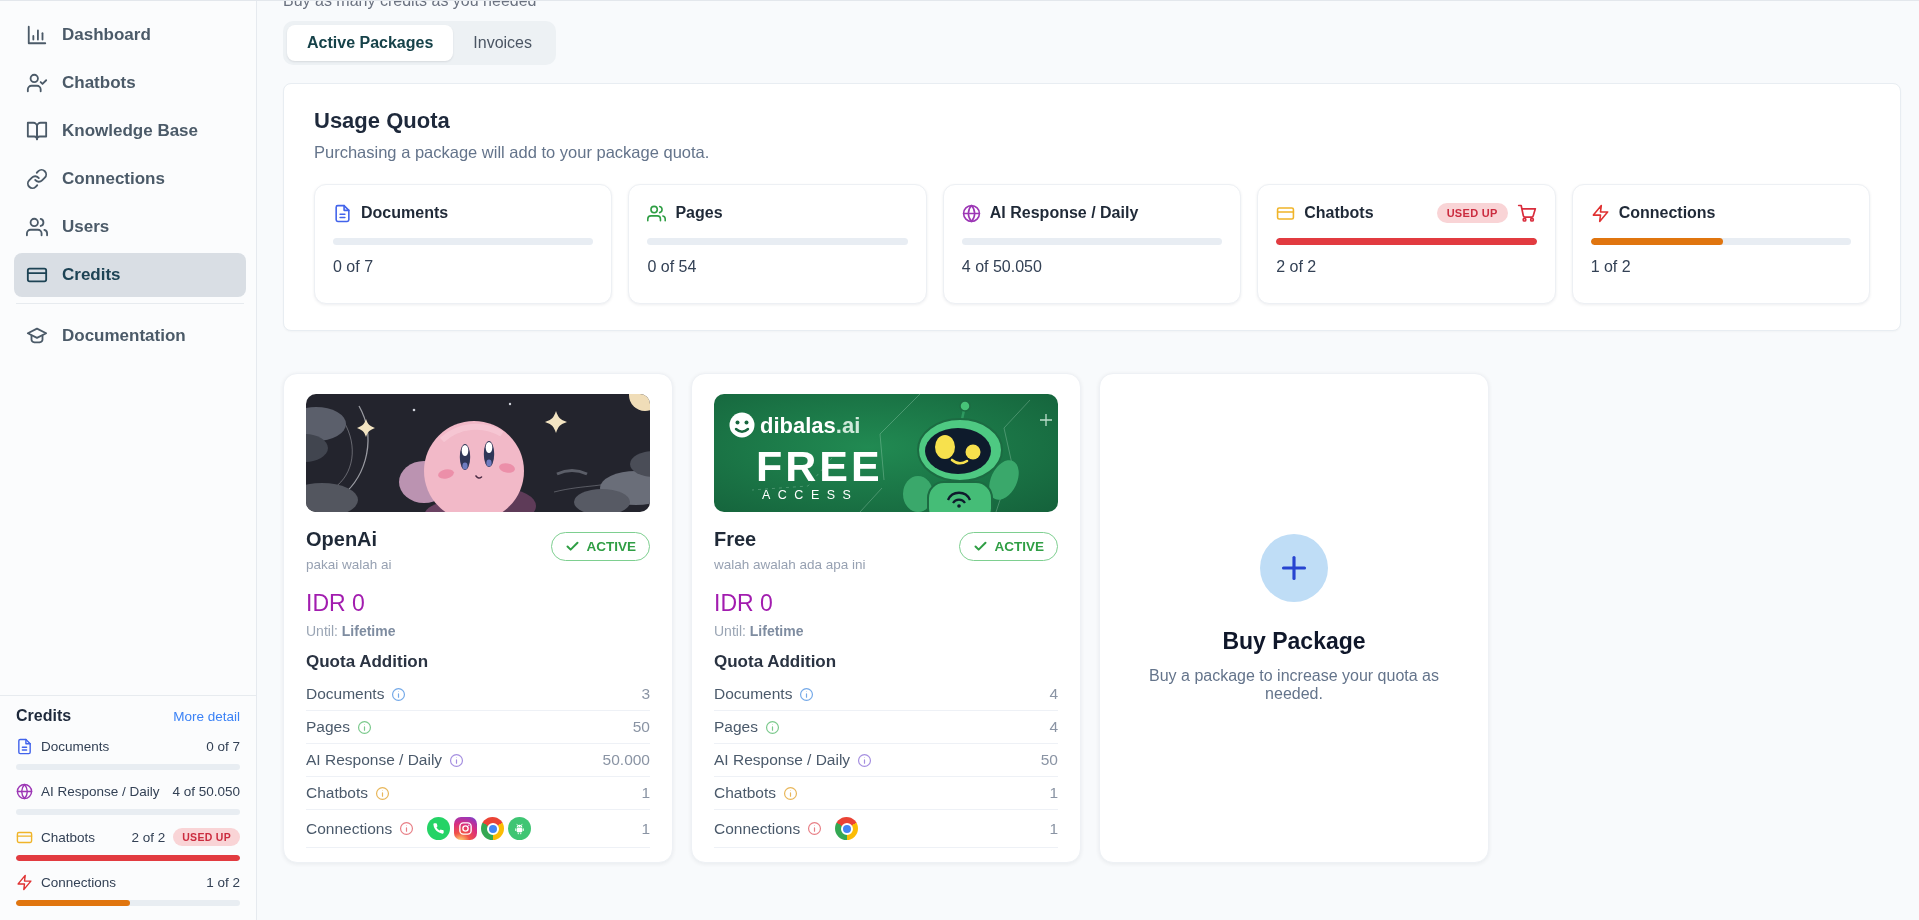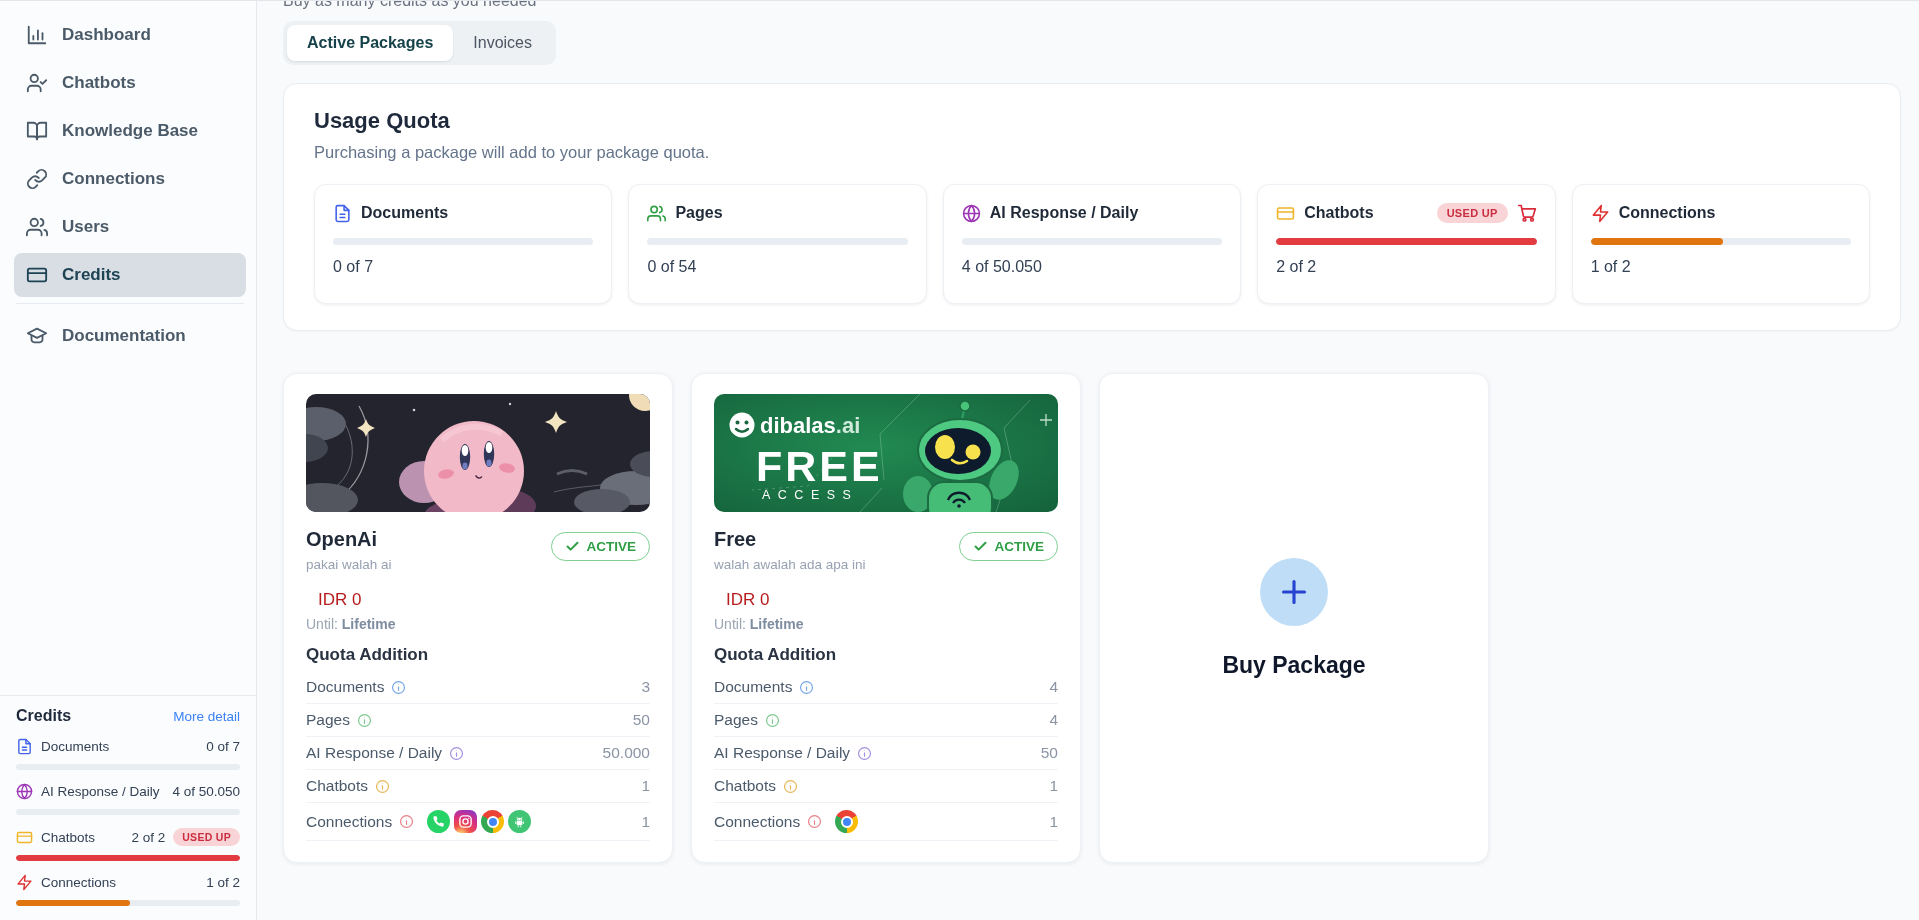--- a/index.html
+++ b/index.html
@@ -34,21 +34,21 @@
 
   
   .main { flex:1; padding:0 18px 0 26px; position:relative; }
   .top-note { margin-top:-9px; font-size:16px; color:#6b7280; line-height:20px; }
 
   .tabs { margin-top:10px; display:inline-flex; background:#edf1f4; border-radius:10px; padding:4px; }
   .tab { border:none; background:transparent; font-family:inherit; font-size:16px; padding:9px 20px;
          color:#4b5563; border-radius:8px; cursor:pointer; font-weight:500; }
   .tab.active { background:#ffffff; color:#164249; font-weight:700; box-shadow:0 1px 2px rgba(15,23,42,.10); }
 
-  .quota-panel { margin-top:18px; background:#fff; border:1px solid #e8edf2; border-radius:14px;
+  .quota-panel { margin-top:18px; background:#fff; border:1px solid #e8edf2; border-radius:8px;
                  padding:24px 30px; height:248px; box-shadow:0 1px 2px rgba(15,23,42,.03); }
   .quota-panel h2 { font-size:22px; color:#1e293b; font-weight:700; }
   .quota-panel .sub { margin-top:9px; font-size:16.5px; color:#64748b; }
   .quota-cards { margin-top:22px; display:flex; gap:16px; }
   .q-card { flex:1; background:#fff; border:1px solid #edf0f4; border-radius:12px; padding:16px 18px;
             height:120px; box-shadow:0 1px 3px rgba(24,39,58,.08); }
   .q-head { display:flex; align-items:center; gap:9px; height:24px; }
   .q-head .q-ico { width:19px; height:19px; display:flex; }
   .q-head .q-ico svg { width:19px; height:19px; }
   .q-label { font-size:16px; font-weight:600; color:#1f2937; white-space:nowrap; }
@@ -65,21 +65,21 @@
   .pkg-card { width:390px; min-height:490px; background:#fff; border:1px solid #eef1f5; border-radius:14px;
               padding:20px 22px 10px; box-shadow:0 1px 4px rgba(15,23,42,.07); }
   .pkg-banner { height:118px; border-radius:10px; overflow:hidden; }
   .pkg-banner svg { width:100%; height:100%; display:block; }
   .pkg-title-row { margin-top:16px; display:flex; justify-content:space-between; align-items:flex-start; }
   .pkg-title-row h3 { font-size:20px; font-weight:700; color:#1f2937; }
   .pkg-desc { margin-top:6px; font-size:13.5px; color:#97a1b2; }
   .active-badge { display:inline-flex; align-items:center; gap:6px; border:1.5px solid #7ecf90; background:#fff;
                   border-radius:999px; padding:6px 13px; color:#2f9e44; font-size:13.5px; font-weight:700; margin-top:4px; }
   .active-badge svg { width:15px; height:15px; }
-  .pkg-price { margin-top:18px; font-size:17px; color:#b91c1c;margin-left:12px; }
+  .pkg-price { margin-top:18px; font-size:23px; color:#a21caf; }
   .pkg-until { margin-top:6px; font-size:14px; color:#9aa5b4; }
   .pkg-until b { color:#7e8ca0; }
   .pkg-quota-title { margin-top:13px; font-size:17px; font-weight:700; color:#2a3342; }
   .pkg-rows { margin-top:6px; }
   .p-row { display:flex; align-items:center; gap:7px; padding:7px 0; border-bottom:1px solid #eef1f6; font-size:15.5px; }
   .p-row .p-label { color:#4b5a6b; }
   .p-row .p-info { width:15px; height:15px; display:flex; cursor:pointer; }
   .p-row .p-info svg { width:15px; height:15px; }
   .p-row .p-val { margin-left:auto; color:#8a94a4; }
   .p-plats { display:flex; gap:4px; margin-left:6px; }
@@ -619,17 +619,18 @@
       </article>
 
       <article class="buy-card">
         <div class="buy-plus">
           <svg viewBox="0 0 24 24" fill="none" stroke="#2744d0" stroke-width="2.1" stroke-linecap="round">
               <path d="M12 5v14"></path>
               <path d="M5 12h14"></path>
             </svg>
         </div>
         <h3>Buy Package</h3>
+        <p>Buy a package to increase your quota as needed.</p>
       </article>
 
     </section>
   </main>
 </div>
 
 </body></html>

